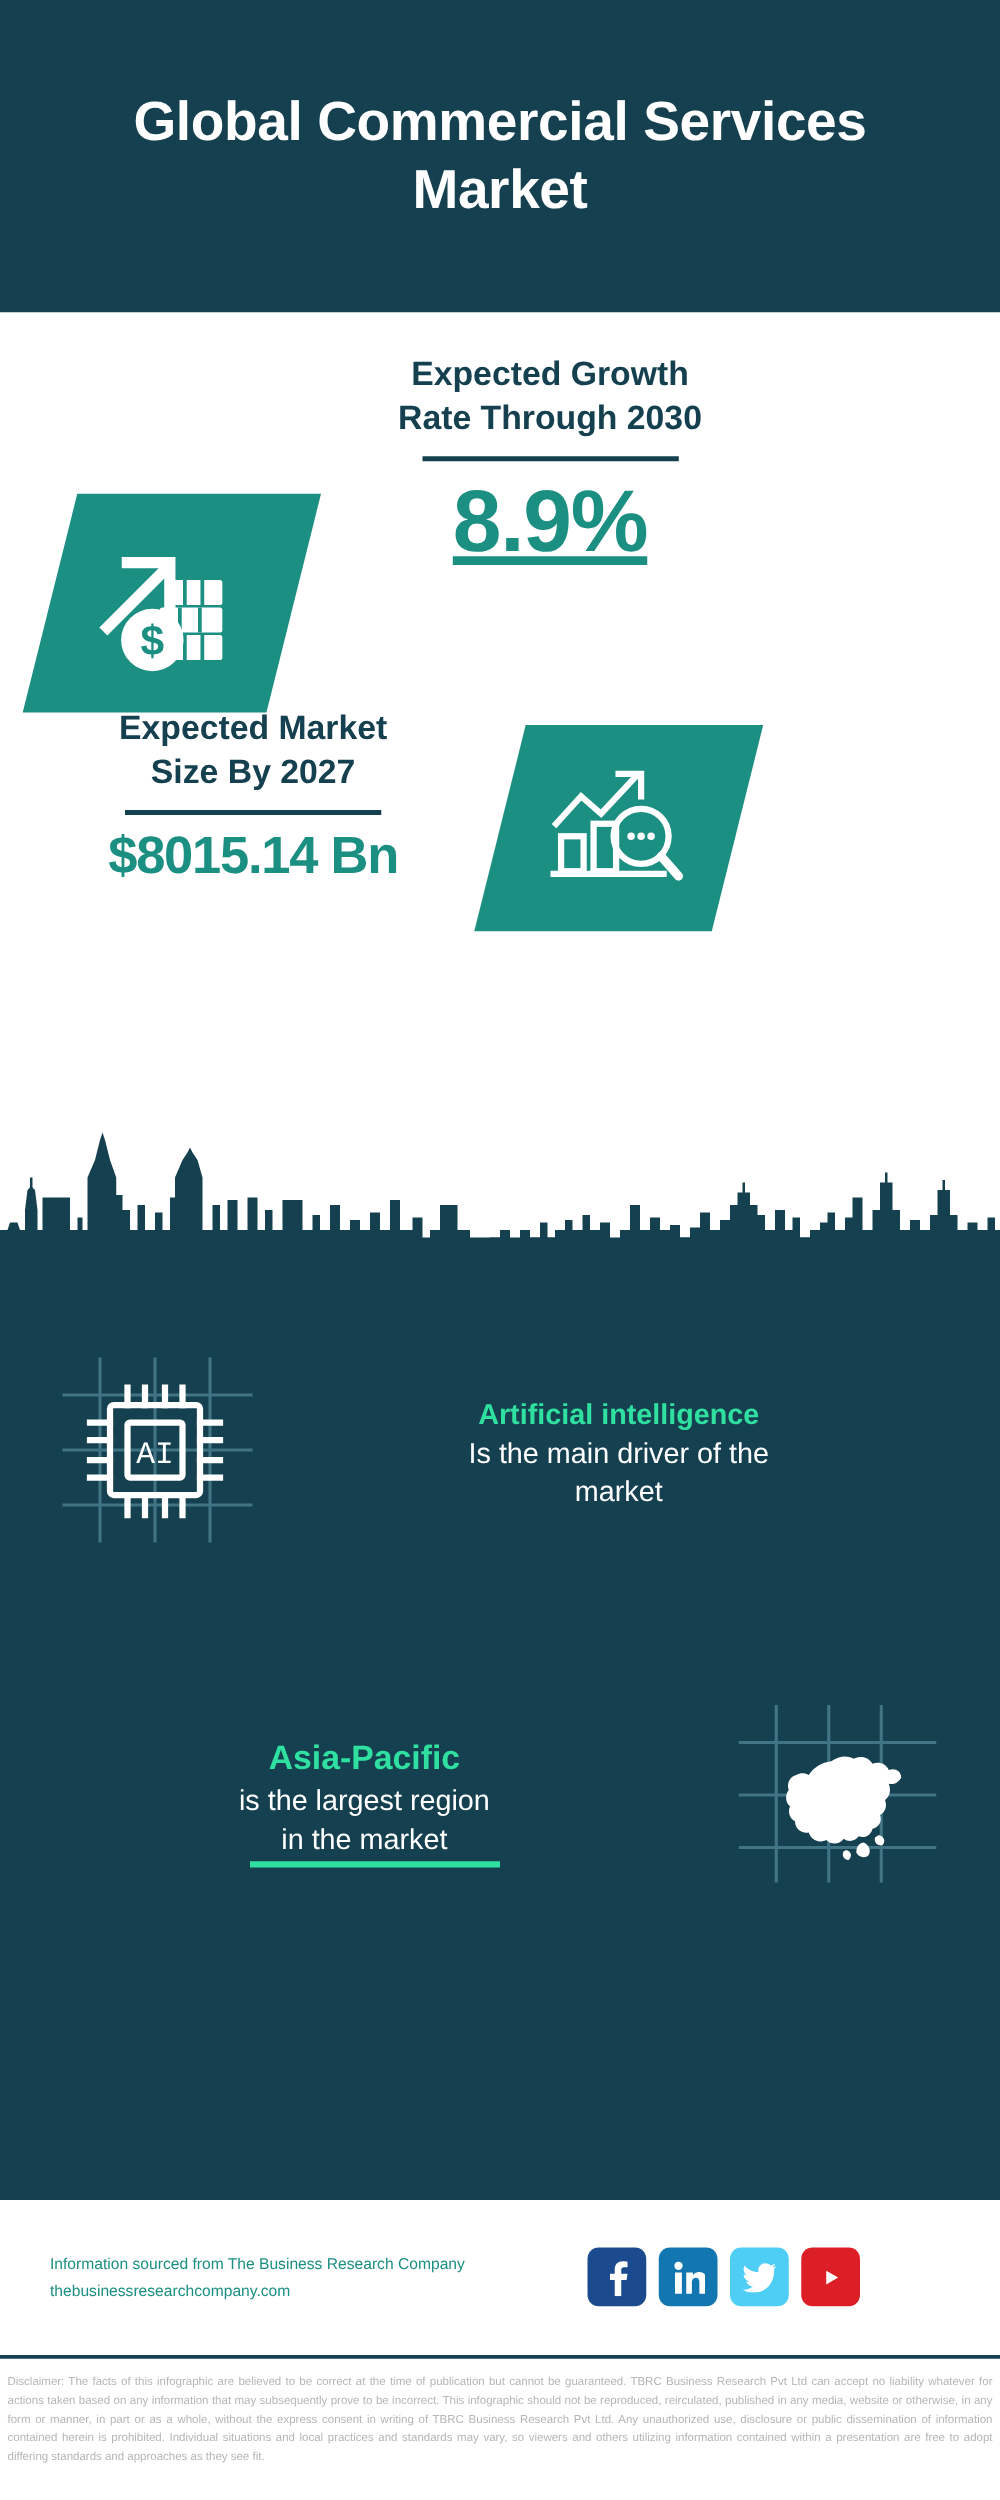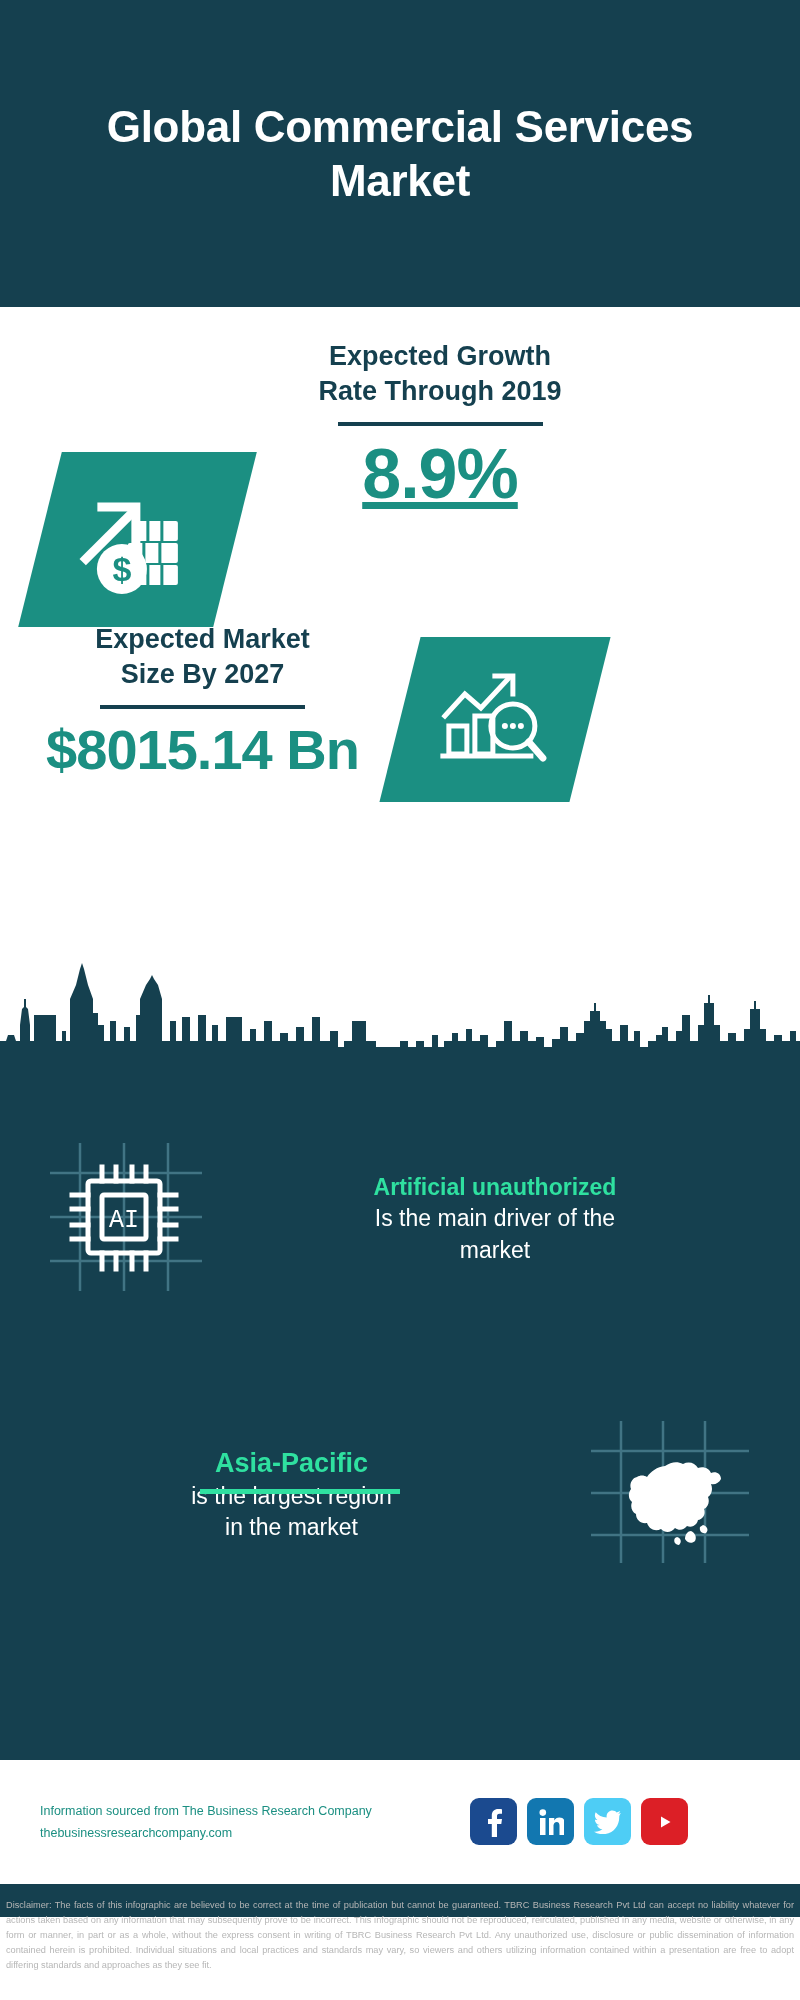--- a/index.html
+++ b/index.html
@@ -7,21 +7,21 @@
     width:800px; height:2000px;
     font-family:"Liberation Sans", sans-serif;
     background:#ffffff;
     overflow:hidden;
     position:relative;
   }
   .page { width:800px; height:2000px; position:relative; background:#fff; }
 
   
   .header {
-    height:307px; background:#15404f;
+    height:250px; background:#15404f;
     display:flex; align-items:center; justify-content:center;
     text-align:center; padding:0 60px;
   }
   .header h1 {
     color:#ffffff; font-size:44px; font-weight:bold;
     line-height:1.22; letter-spacing:-0.3px;
   }
 
   
   .white-zone { position:relative; height:740px; background:#ffffff; }
@@ -103,30 +103,30 @@
             <path d="M70 84 L70 104 M84 84 L84 104"></path>
           </g>
           <circle cx="44" cy="88" r="25" fill="#ffffff"></circle>
           <text x="44" y="100" font-family="Liberation Sans, sans-serif" font-size="34" font-weight="bold" fill="#1b8f82" text-anchor="middle">$</text>
         </svg>
       </div>
     </div>
 
     <div class="stat-block" style="left:285px; top:32px; width:310px;">
       <div class="stat-title">Expected Growth</div>
-      <div class="stat-title">Rate Through 2019</div>
+      <div class="stat-title">Rate Through 2030</div>
       <div class="rule"></div>
       <div class="stat-value" style="font-size:70px;text-decoration:underline;">8.9%</div>
     </div>
 
     <div class="stat-block" style="left:40px; top:315px; width:325px;">
       <div class="stat-title">Expected Market</div>
       <div class="stat-title">Size By 2027</div>
       <div class="rule"></div>
-      <div class="stat-value" style="font-size:56px;">$8015.14 Bn</div>
+      <div class="stat-value" style="font-size:42px;">$8015.14 Bn</div>
     </div>
 
     <div class="para" style="left:400px; top:330px; width:190px; height:165px;">
       <div class="para-inner">
         <svg width="120" height="112" viewBox="0 0 120 112">
           <g stroke="#ffffff" stroke-width="5" fill="none" stroke-linecap="square">
             <path d="M10 52 L30 30 L46 44 L74 14"></path>
             <path d="M60 12 L78 12 L78 30"></path>
             <path d="M8 92 L96 92"></path>
           </g>
@@ -187,21 +187,21 @@
             <rect x="62" y="58" width="44" height="44" rx="2"></rect>
             <path d="M62 30 V44 M76 30 V44 M92 30 V44 M106 30 V44"></path>
             <path d="M62 116 V132 M76 116 V132 M92 116 V132 M106 116 V132"></path>
             <path d="M32 58 H48 M32 72 H48 M32 88 H48 M32 102 H48"></path>
             <path d="M120 58 H136 M120 72 H136 M120 88 H136 M120 102 H136"></path>
           </g>
           <text x="84" y="90" font-family="Liberation Mono, monospace" font-size="25" fill="#ffffff" text-anchor="middle">AI</text>
         </svg>
       </div>
       <div class="fact-text" style="flex:1; padding-left:10px;">
-        <div class="fact-head">Artificial unauthorized</div>
+        <div class="fact-head">Artificial intelligence</div>
         <div class="fact-sub">Is the main driver of the</div>
         <div class="fact-sub">market</div>
       </div>
     </div>
 
     <div class="fact-row" style="left:40px; top:370px; width:720px;gap:32px;">
       <div class="fact-text" style="flex:1; padding-right:10px;">
         <div class="fact-head" style="font-size:27px;">Asia-Pacific</div>
         <div class="fact-sub">is the largest region</div>
         <div class="fact-sub">in the market</div>

